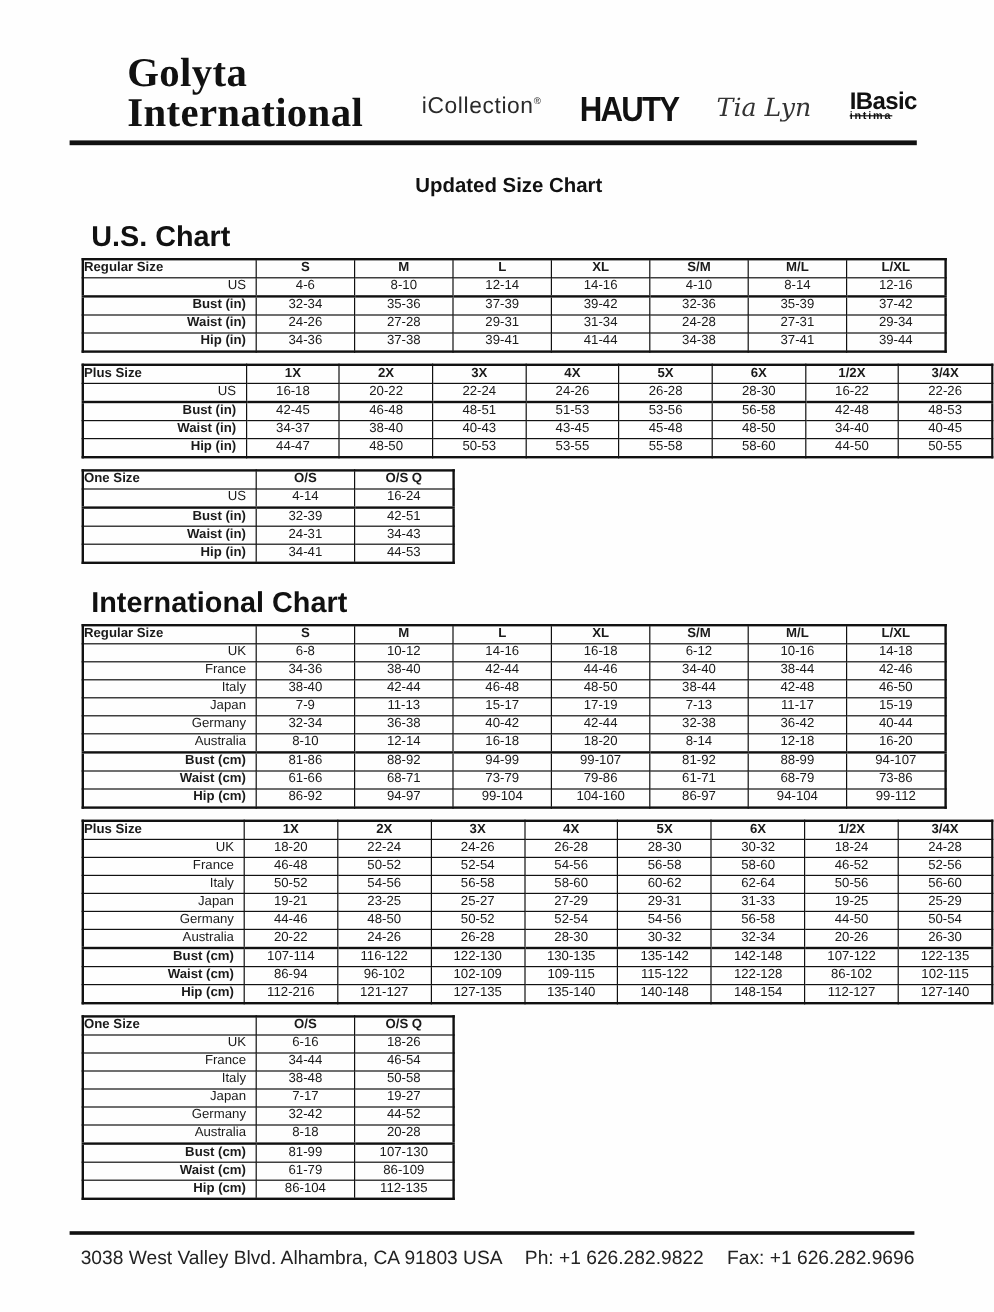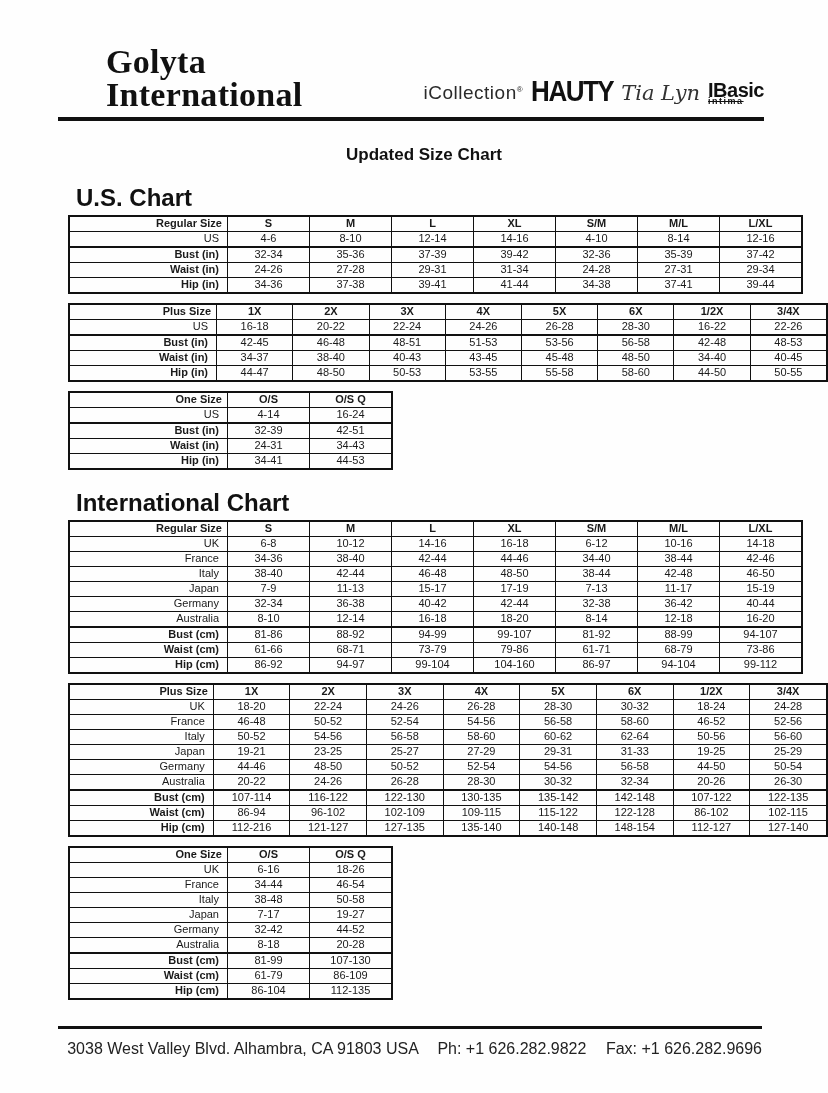--- a/index.html
+++ b/index.html
@@ -21,22 +21,22 @@
     font-weight: 700;
     font-size: 34px;
     line-height: 0.97;
     letter-spacing: 0.3px;
     color: #111;
     margin-left: 32px;
   }
   .brands {
     margin-left: auto;
     display: flex;
-    align-items: center;
-    gap: 8px;
+    align-items: flex-start;
+    gap: 32px;
     padding-bottom: 3px;
     white-space: nowrap;
   }
   .brand-icollection { font-size: 19px; color: #2a2a2a; letter-spacing: 0.5px; }
   .brand-icollection sup { font-size: 8px; }
   .brand-hauty {
     font-size: 26px; font-weight: 700; letter-spacing: -1.5px;
     transform: scaleY(1.12); transform-origin: bottom; color: #111;
   }
   .brand-tialyn {
@@ -56,21 +56,21 @@
   .size-table { border-collapse: collapse; border: 2px solid #111; margin-bottom: 9px; }
   .size-table th, .size-table td {
     border: 1px solid #111;
     height: 14px; padding: 0 5px;
     font-size: 11px; line-height: 1; white-space: nowrap;
     color: #1a1a1a;
   }
   .size-table th { font-weight: 700; text-align: center; }
   .label-col { width: 130px; }
   .data-col { width: 71px; text-align: center; }
-  th.label-col { text-align: right; padding-left: 22px; }
+  th.label-col { text-align: left; padding-left: 0; }
   td.row-label { text-align: right; padding-right: 8px; font-weight: 400; }
   td.row-label.bold { font-weight: 700; }
   tr.measure-start td { border-top: 2px solid #111; }
   .footer { position: absolute; left: 58px; top: 1026px; width: 704px; }
   .footer-rule { height: 3px; background: #111; }
   .footer-text { text-align: right; font-size: 16px; margin-top: 11px; color: #222; }
   .footer-text .gap { margin-left: 15px; }
 </style>
 </head>
 <body>

